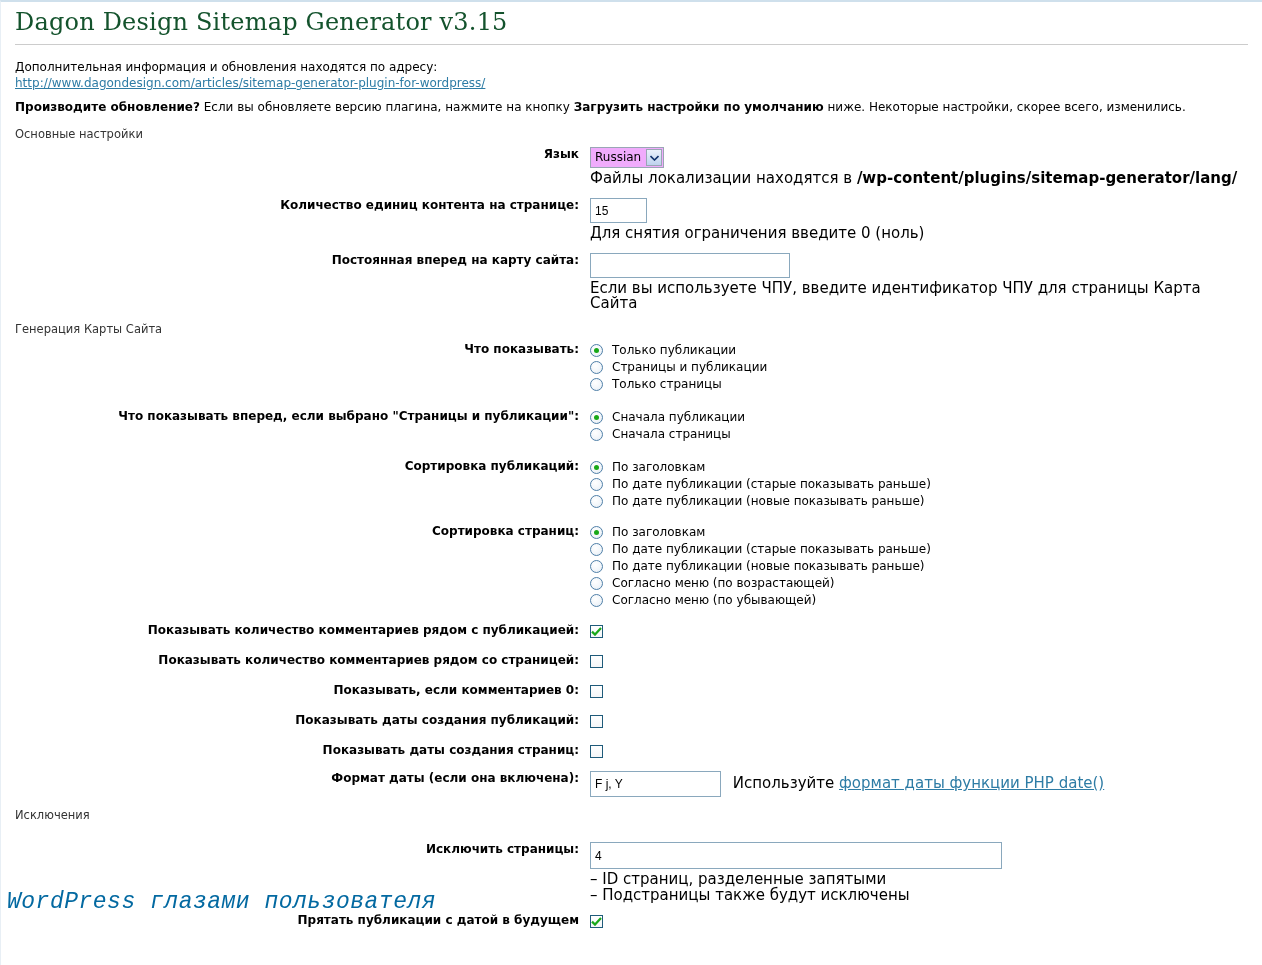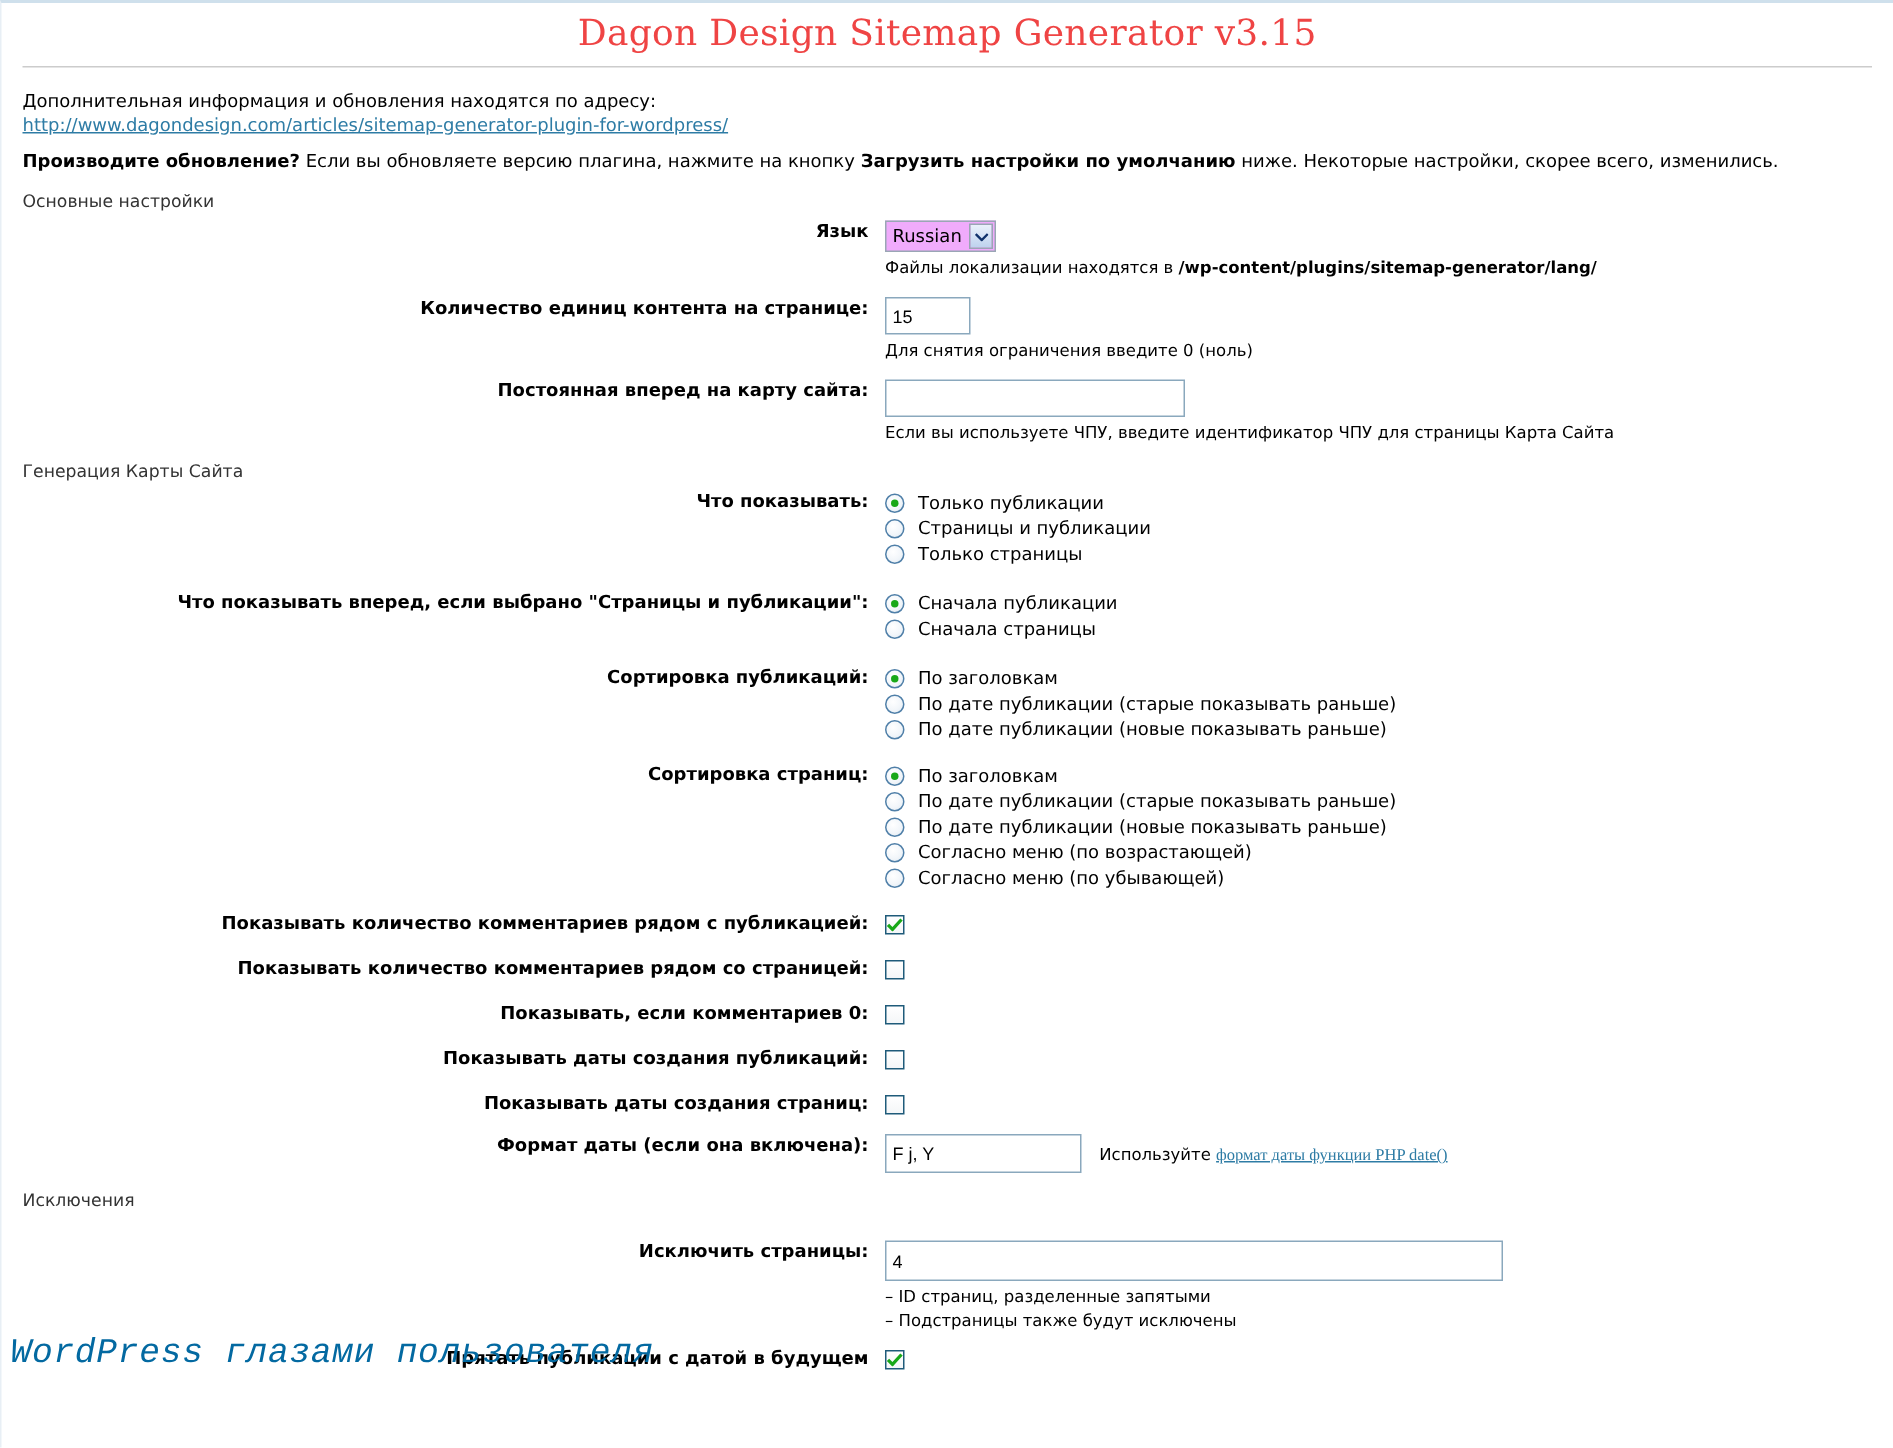--- a/index.html
+++ b/index.html
@@ -24,25 +24,24 @@
   .page {
     padding: 0 14px 0 14px;
     position: relative;
   }
 
   
   .page-title {
     font-family: "DejaVu Serif", "Liberation Serif", serif;
     font-size: 24px;
     font-weight: normal;
-    color: #ef4444;
+    color: #14532d;
     margin: 6px 0 0 0;
     padding: 0 0 8px 0;
     letter-spacing: 0.2px;
-    text-align: center;
   }
   .title-rule {
     height: 1px;
     background: #cccccc;
     width: 1233px;
     margin: 0 0 14px 0;
   }
 
   .intro-line {
     margin: 0 0 1px 0;
@@ -83,31 +82,30 @@
     padding-right: 11px;
     box-sizing: border-box;
     line-height: 15px;
   }
   .row-field {
     flex: 1;
     line-height: 15px;
   }
 
   .hint {
-    font-size: 11px;
+    font-size: 15px;
     color: #000;
     margin-top: 3px;
     line-height: 15px;
   }
   .hint b { font-weight: bold; font-family: "DejaVu Sans", sans-serif; }
   .hint a {
     color: #2e7ca5;
     text-decoration: underline;
     cursor: pointer;
-    font-family: Liberation Serif, serif;
   }
 
   
   input[type="text"] {
     font-family: Liberation Sans, sans-serif;
     font-size: 12px;
     color: #000;
     border: 1px solid #8aa8bd;
     background: #ffffff;
     padding: 3px 4px;

